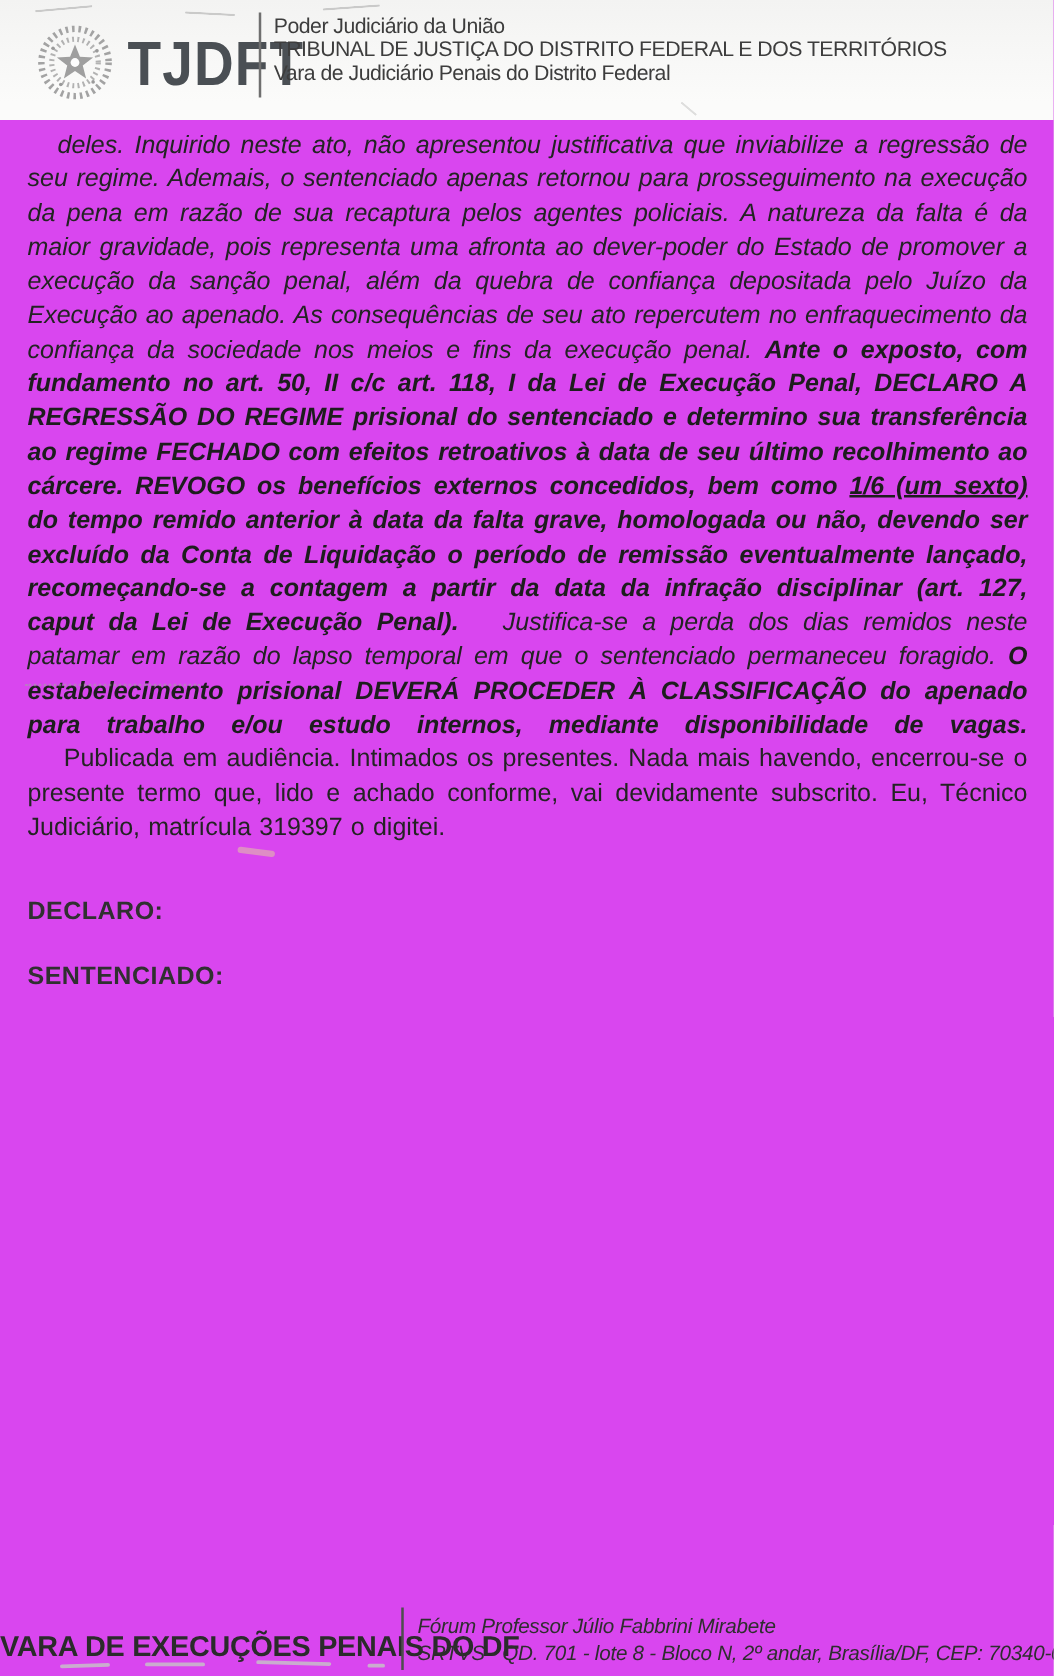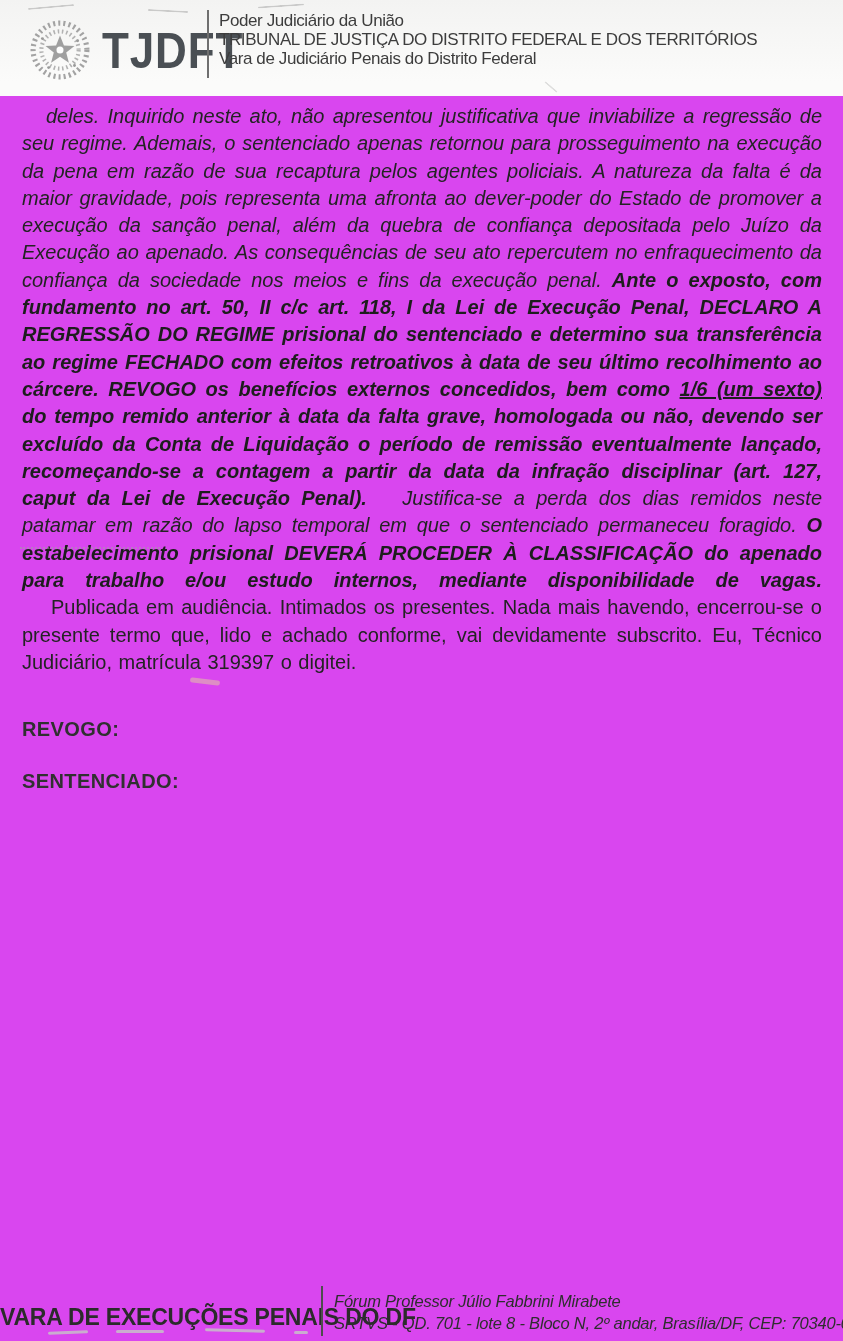--- a/index.html
+++ b/index.html
@@ -80,21 +80,21 @@
     <div class="org-block">
       <div class="org-line l1">Poder Judiciário da União</div>
       <div class="org-line l2">TRIBUNAL DE JUSTIÇA DO DISTRITO FEDERAL E DOS TERRITÓRIOS</div>
       <div class="org-line l3">Vara de Judiciário Penais do Distrito Federal</div>
     </div>
   </div>
 
   <div class="body-paragraph"><span class="seg italic">deles. Inquirido neste ato, não apresentou justificativa que inviabilize a regressão de seu regime. Ademais, o sentenciado apenas retornou para prosseguimento na execução da pena em razão de sua recaptura pelos agentes policiais. A natureza da falta é da maior gravidade, pois representa uma afronta ao dever-poder do Estado de promover a execução da sanção penal, além da quebra de confiança depositada pelo Juízo da Execução ao apenado. As consequências de seu ato repercutem no enfraquecimento da confiança da sociedade nos meios e fins da execução penal. </span><span class="seg bold-italic">Ante o exposto, com fundamento no art. 50, II c/c art. 118, I da Lei de Execução Penal, DECLARO A REGRESSÃO DO REGIME prisional do sentenciado e determino sua transferência ao regime FECHADO com efeitos retroativos à data de seu último recolhimento ao cárcere. REVOGO os benefícios externos concedidos, bem como </span><span class="seg bold-italic-underline">1/6 (um sexto)</span><span class="seg bold-italic"> do tempo remido anterior à data da falta grave, homologada ou não, devendo ser excluído da Conta de Liquidação o período de remissão eventualmente lançado, recomeçando-se a contagem a partir da data da infração disciplinar (art. 127, caput da Lei de Execução Penal). </span><span class="seg italic">Justifica-se a perda dos dias remidos neste patamar em razão do lapso temporal em que o sentenciado permaneceu foragido. </span><span class="seg bold-italic">O estabelecimento prisional DEVERÁ PROCEDER À CLASSIFICAÇÃO do apenado para trabalho e/ou estudo internos, mediante disponibilidade de vagas. </span><span class="seg regular">Publicada em audiência. Intimados os presentes. Nada mais havendo, encerrou-se o presente termo que, lido e achado conforme, vai devidamente subscrito. Eu, Técnico Judiciário, matrícula 319397 o digitei.</span></div>
 
   <div class="signature-block">
-      <div class="sig">REVOGO:</div>
+      <div class="sig">DECLARO:</div>
       <div class="sig">SENTENCIADO:</div>
     </div>
 
   <div class="footer">
     <div class="footer-left">VARA DE EXECUÇÕES PENAIS DO DF</div>
     <div class="footer-divider"></div>
     <div class="footer-right">
       <div class="addr">Fórum Professor Júlio Fabbrini Mirabete</div>
       <div class="addr">SRTVS - QD. 701 - lote 8 - Bloco N, 2º andar, Brasília/DF, CEP: 70340-000</div>
     </div>

